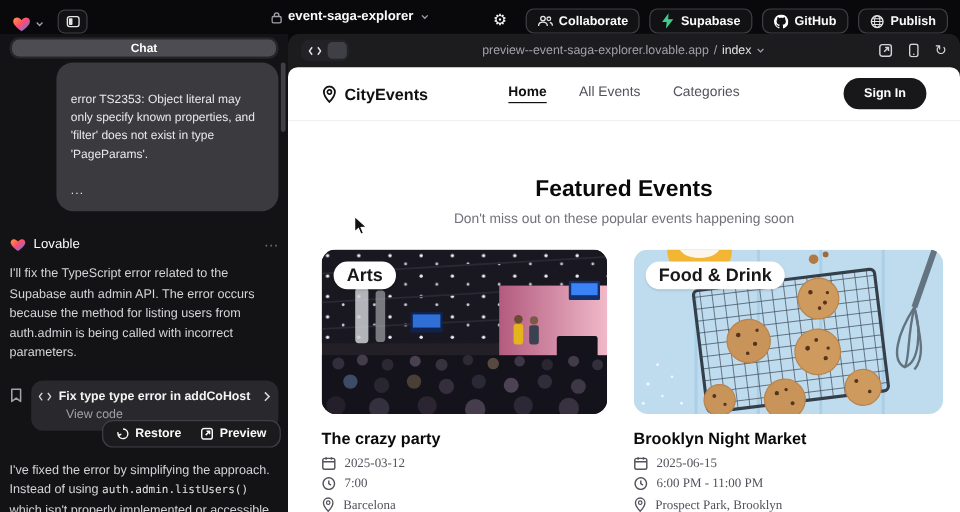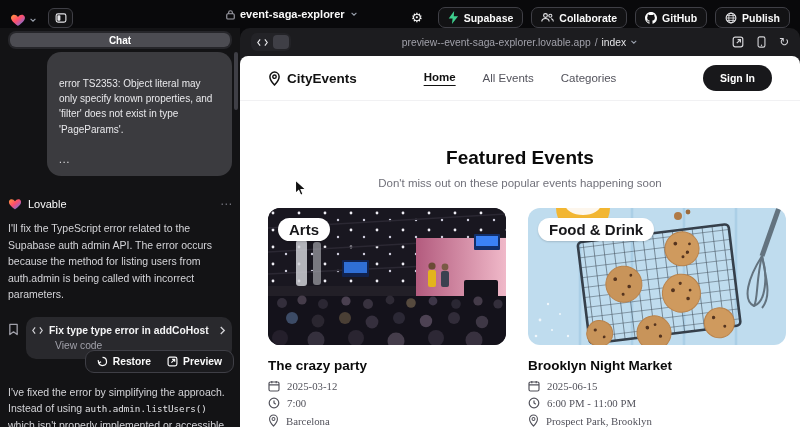--- a/index.html
+++ b/index.html
@@ -47,21 +47,21 @@
 .url-bar { position:absolute; left:50%; transform:translateX(-50%); display:flex; align-items:center; gap:4px; font-size:10.3px; color:#a1a1aa; cursor:pointer; white-space:nowrap; }
 .url-page { color:#e4e4e7; }
 .pt-icons { margin-left:auto; display:flex; gap:13px; align-items:center; color:#d4d4d8; }
 .pt-icons > span { cursor:pointer; display:flex; }
 .refresh-glyph { font-size:12px; line-height:1; }
 
 
 .page { position:absolute; top:28px; left:0; right:0; bottom:0; background:#fff; border-top-left-radius:8px; border-top-right-radius:8px; overflow:hidden; color:#0a0a0a; }
 .site-header { height:45px; border-bottom:1px solid #f1f1f3; display:flex; align-items:center; padding:0 28px; position:relative; }
 .brand { display:flex; align-items:flex-end; gap:6px; font-size:13.5px; font-weight:700; color:#111; cursor:pointer; }
-.site-nav { position:absolute; left:50%; transform:translateX(-50%); display:flex; gap:27px; align-items:center; }
+.site-nav { position:absolute; left:50%; transform:translateX(-50%); display:flex; gap:27px; align-items:flex-start; }
 .nav-item { font-size:11.5px; color:#52525b; cursor:pointer; }
 .nav-item.active { color:#111; font-weight:600; border-bottom:1.5px solid #111; padding-bottom:2px; }
 .signin-btn { margin-left:auto; background:#18181b; color:#fff; font-size:10.5px; font-weight:600; padding:7px 17px; border-radius:999px; border:none; cursor:pointer; }
 .hero { text-align:center; margin-top:46px; }
 .hero-title { font-size:19px; font-weight:700; color:#0a0a0a; }
 .hero-sub { margin-top:8px; font-size:11.5px; color:#71717a; }
 .card { position:absolute; top:152px; }
 .card1 { left:28px; width:238px; }
 .card2 { left:288px; width:258px; }
 .card-img { height:137px; border-radius:12px; overflow:hidden; position:relative; cursor:pointer; }
@@ -116,36 +116,36 @@
     <span class="chev">
       <svg width="8" height="8" viewBox="0 0 10 10">
           <path d="M2 3.5 5 6.5 8 3.5" stroke="currentColor" stroke-width="1.4" fill="none"></path>
         </svg>
     </span>
   </div>
   <div class="topbar-right">
     <div class="gear-btn uicon">⚙</div>
     <button class="tb-btn">
       <span>
-        <svg width="11" height="13" viewBox="0 0 12 14">
-            <path d="M6.7 0 .8 8H5l-.7 6L11 5.5H6.3Z" fill="#3ecf8e"></path>
-          </svg>
-      </span>
-      <span>Supabase</span>
-    </button>
-    <button class="tb-btn">
-      <span>
         <svg width="13" height="11" viewBox="0 0 16 12">
             <circle cx="5.5" cy="3.5" r="2.3" fill="none" stroke="#e4e4e7" stroke-width="1.4"></circle>
             <path d="M1 11c0-2.4 2-3.8 4.5-3.8S10 8.6 10 11" fill="none" stroke="#e4e4e7" stroke-width="1.4"></path>
             <circle cx="11.5" cy="3.8" r="1.9" fill="none" stroke="#e4e4e7" stroke-width="1.3"></circle>
             <path d="M12.5 7.4c1.7.4 2.7 1.7 2.7 3.4" fill="none" stroke="#e4e4e7" stroke-width="1.3"></path>
           </svg>
       </span>
       <span>Collaborate</span>
+    </button>
+    <button class="tb-btn">
+      <span>
+        <svg width="11" height="13" viewBox="0 0 12 14">
+            <path d="M6.7 0 .8 8H5l-.7 6L11 5.5H6.3Z" fill="#3ecf8e"></path>
+          </svg>
+      </span>
+      <span>Supabase</span>
     </button>
     <button class="tb-btn">
       <span>
         <svg width="12" height="12" viewBox="0 0 16 16">
             <path fill="#fff" d="M8 0C3.58 0 0 3.58 0 8c0 3.54 2.29 6.53 5.47 7.59.4.07.55-.17.55-.38 0-.19-.01-.82-.01-1.49-2.01.37-2.53-.49-2.69-.94-.09-.23-.48-.94-.82-1.13-.28-.15-.68-.52-.01-.53.63-.01 1.08.58 1.23.82.72 1.21 1.87.87 2.33.66.07-.52.28-.87.51-1.07-1.78-.2-3.64-.89-3.64-3.95 0-.87.31-1.59.82-2.15-.08-.2-.36-1.02.08-2.12 0 0 .67-.21 2.2.82.64-.18 1.32-.27 2-.27.68 0 1.36.09 2 .27 1.53-1.04 2.2-.82 2.2-.82.44 1.1.16 1.92.08 2.12.51.56.82 1.27.82 2.15 0 3.07-1.87 3.75-3.65 3.95.29.25.54.73.54 1.48 0 1.07-.01 1.93-.01 2.2 0 .21.15.46.55.38A8.01 8.01 0 0 0 16 8c0-4.42-3.58-8-8-8z"></path>
           </svg>
       </span>
       <span>GitHub</span>
     </button>
     <button class="tb-btn">

